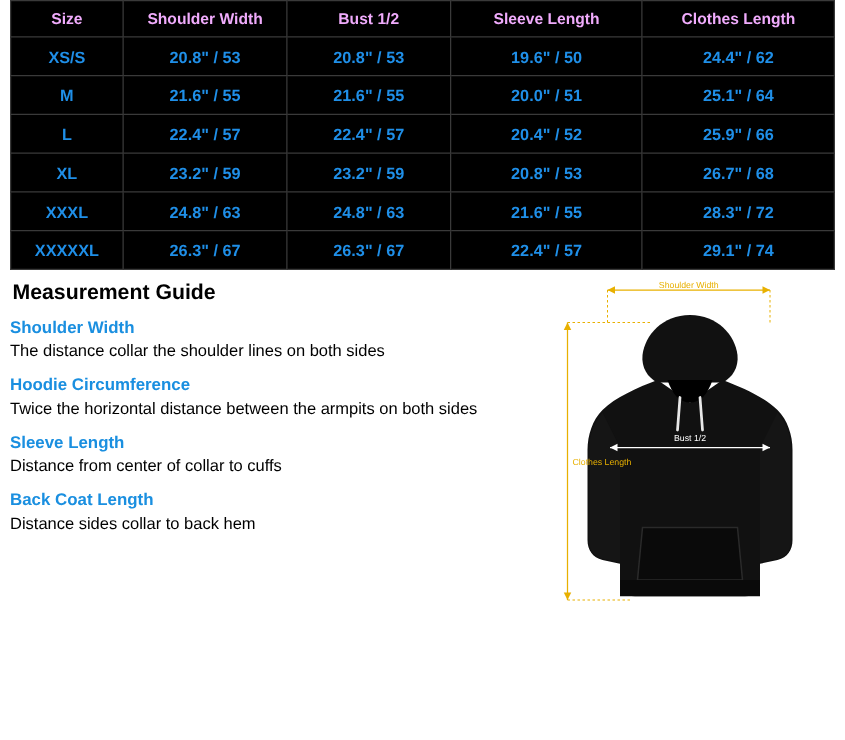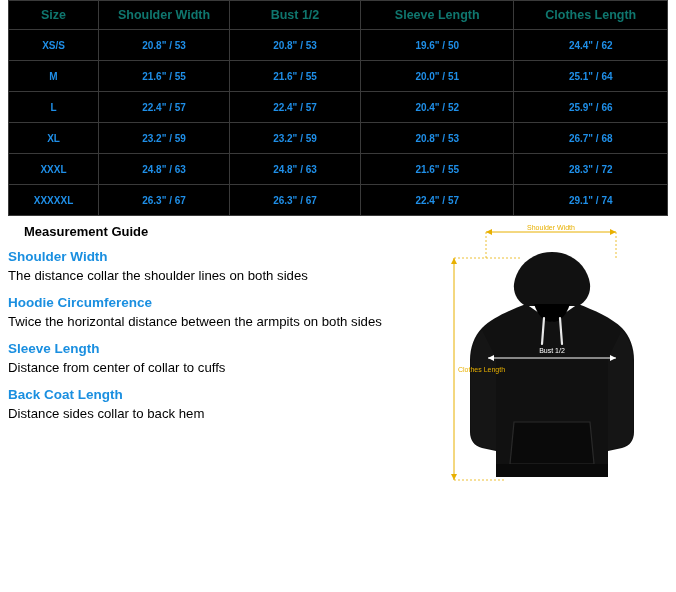--- a/index.html
+++ b/index.html
@@ -36,26 +36,26 @@
     width: 660px;
     margin: 0 8px;
     border-collapse: collapse;
     background: #000000;
     table-layout: fixed;
   }
   .size-table th,
   .size-table td {
     border: 1px solid #3a3a3a;
     text-align: center;
-    font-size: 10px;
+    font-size: 13px;
     height: 31px;
     padding: 0 2px;
   }
   .size-table th {
-    color: #0f766e;
+    color: #f0abfc;
     font-weight: bold;
     font-size: 12.5px;
     height: 29px;
   }
   .size-table td {
     color: #1f8fe8;
     font-weight: bold;
   }
   .size-table td.sizename {
     color: #1f8fe8;
@@ -68,24 +68,24 @@
   .col-cl { width: 150px; }
 
   
   .guide {
     position: relative;
     margin-top: 8px;
     padding: 0 8px;
     height: 268px;
   }
   .guide-title {
-    font-size: 13px;
+    font-size: 17px;
     font-weight: bold;
     color: #000000;
-    margin: 2px 0 10px 16px;
+    margin: 2px 0 10px 2px;
   }
   .guide-left {
     width: 424px;
   }
   .g-item { margin-bottom: 11px; }
   .g-head {
     color: #1a8fe0;
     font-weight: bold;
     font-size: 13.5px;
     margin-bottom: 3px;

